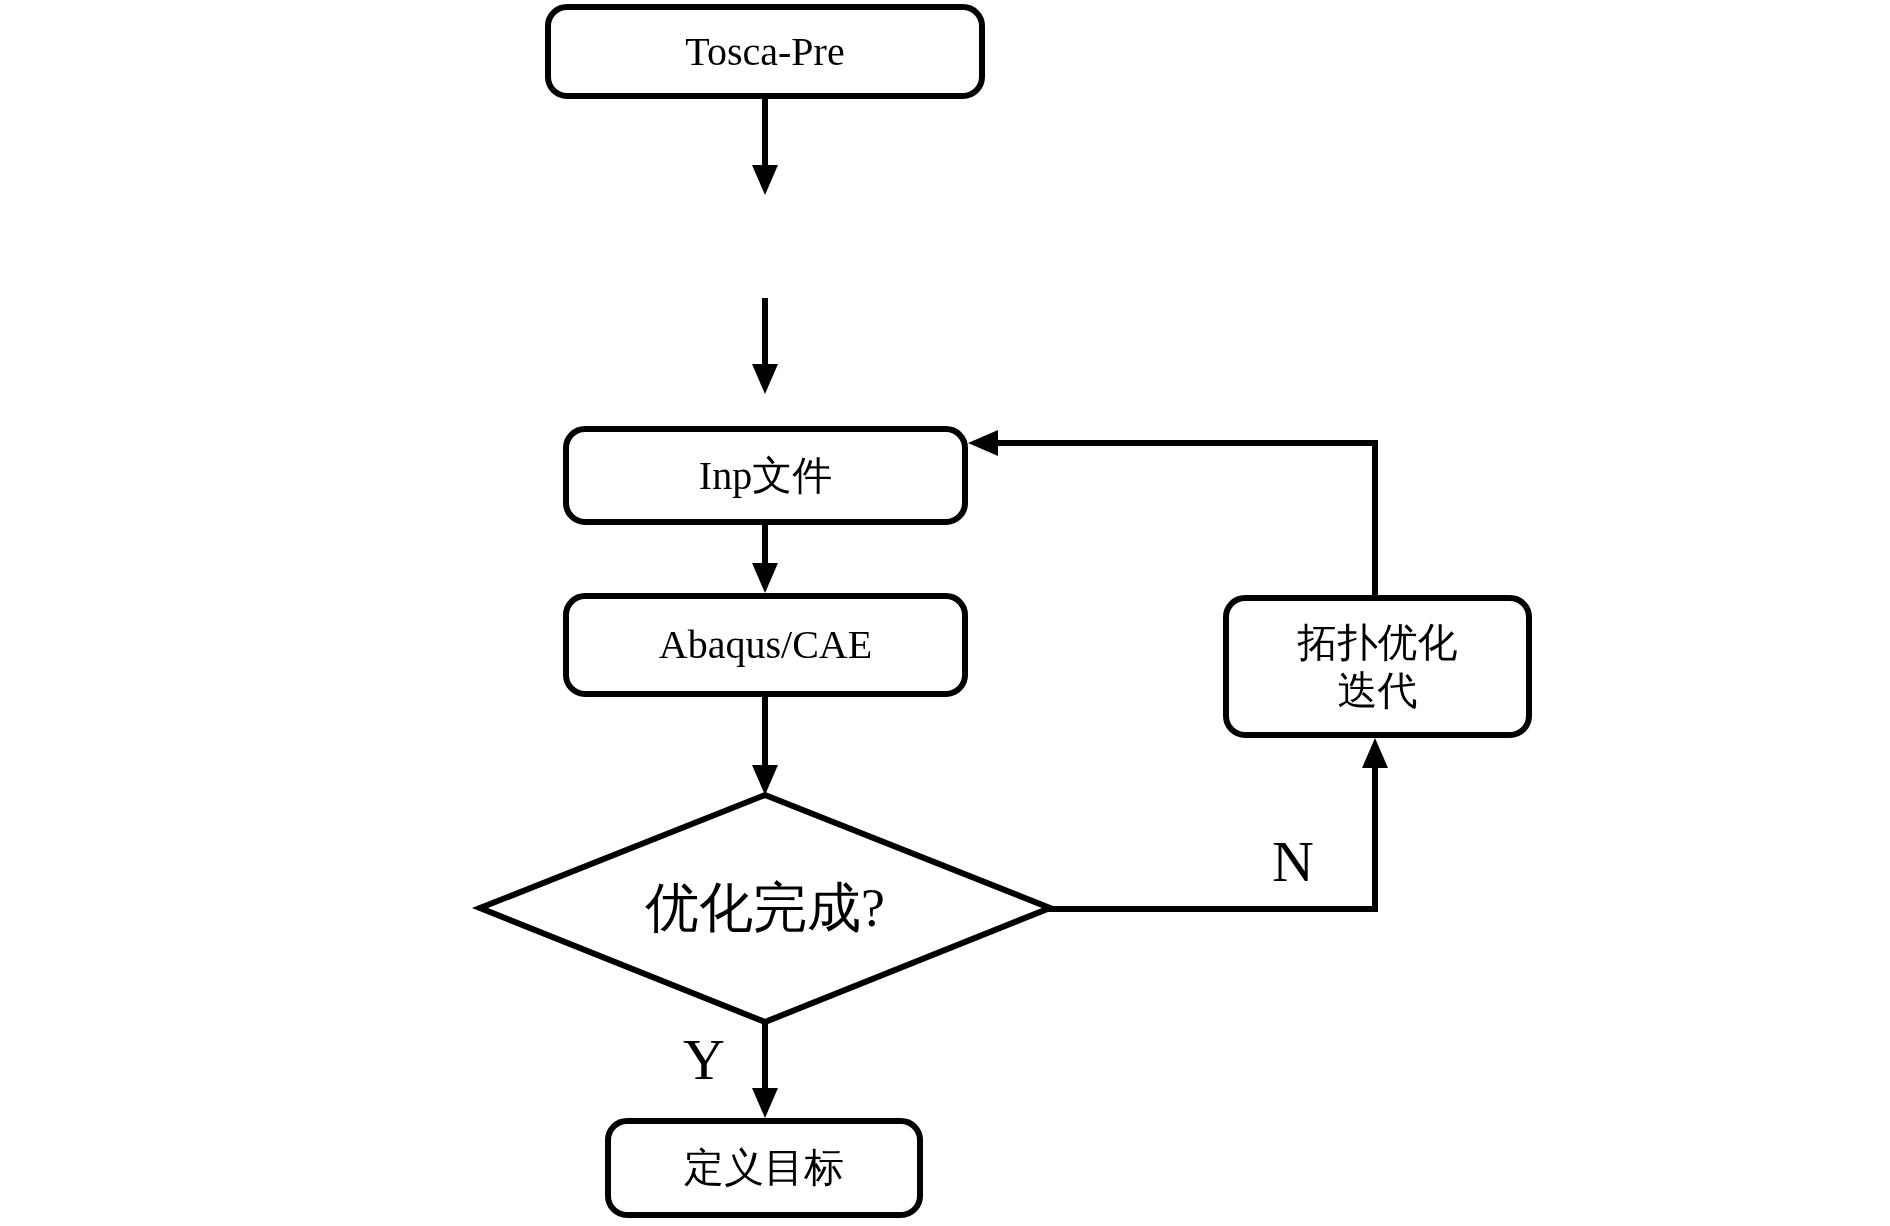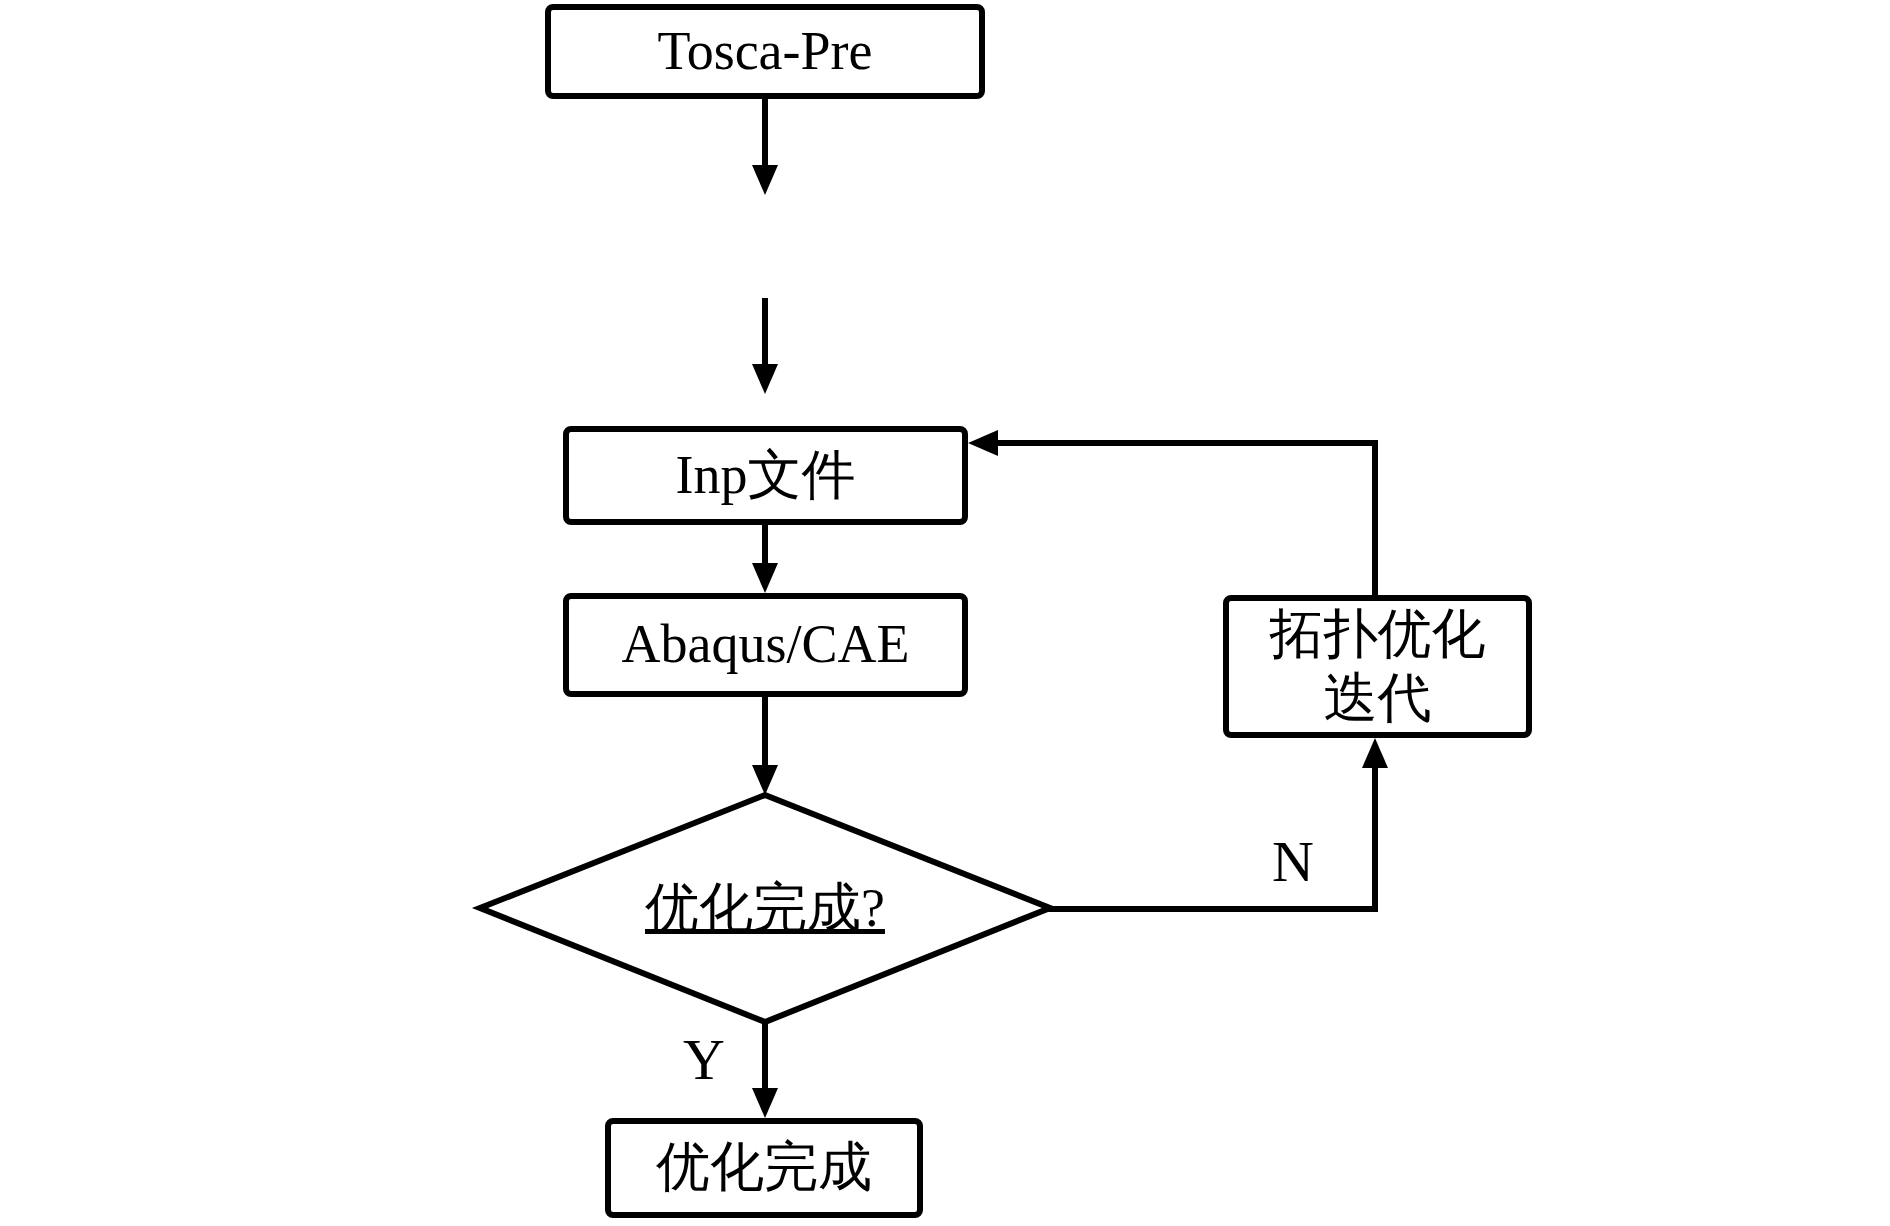--- a/index.html
+++ b/index.html
@@ -20,46 +20,45 @@
     position: absolute;
     left: 0;
     top: 0;
     width: 1890px;
     height: 1226px;
   }
   .node {
     position: absolute;
     box-sizing: border-box;
     border: 6px solid #000000;
-    border-radius: 8px;
+    border-radius: 22px;
     background: #ffffff;
     display: flex;
     align-items: center;
     justify-content: center;
     text-align: center;
-    font-size: 54px;
+    font-size: 40px;
     line-height: 1.18;
     white-space: pre-line;
   }
   .floating-label {
     position: absolute;
     display: flex;
     align-items: center;
     justify-content: center;
     font-size: 58px;
     background: transparent;
   }
   .diamond-label {
     position: absolute;
     display: flex;
     align-items: center;
     justify-content: center;
     font-size: 54px;
     text-align: center;
-    text-decoration: underline;
   }
   
   #node-tosca-pre   { left: 545px;  top: 4px;    width: 440px; height: 95px;  }
   #node-define      { left: 343px;  top: 195px;  width: 832px; height: 103px; }
   #node-inp         { left: 563px;  top: 394px;  width: 405px; height: 99px; margin-top: 32px;  }
   #node-abaqus      { left: 563px;  top: 593px;  width: 405px; height: 104px; }
   #node-topo-iter   { left: 1223px; top: 595px;  width: 309px; height: 143px; }
   #node-result      { left: 605px;  top: 1118px; width: 318px; height: 100px; }
   #label-decision   { left: 480px;  top: 795px;  width: 570px; height: 227px; }
   #label-yes        { left: 668px;  top: 1026px; width: 72px;  height: 66px;  }
@@ -124,21 +123,21 @@
   <div class="node" id="node-topo-iter">
     <span>拓扑优化
 迭代</span>
   </div>
 
   <div class="node" id="node-abaqus">
     <span>Abaqus/CAE</span>
   </div>
 
   <div class="node" id="node-result">
-    <span>优化完成</span>
+    <span>定义目标</span>
   </div>
 
   <div class="diamond-label" id="label-decision">
     <span>优化完成?</span>
   </div>
 
   <div class="floating-label" id="label-yes">
     <span>Y</span>
   </div>
 

